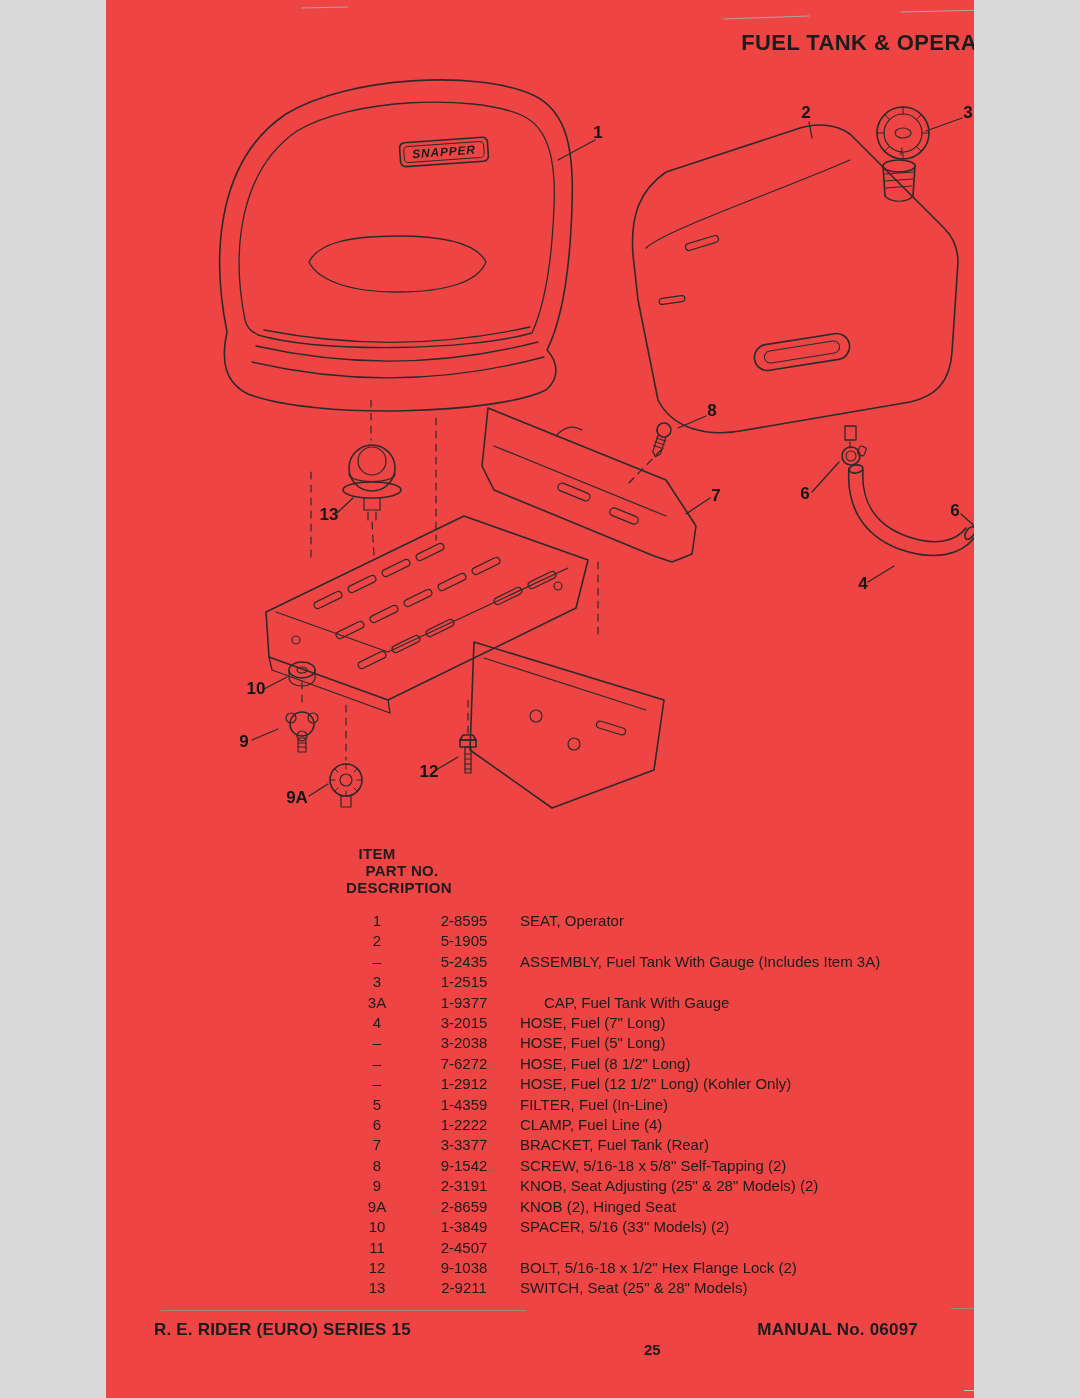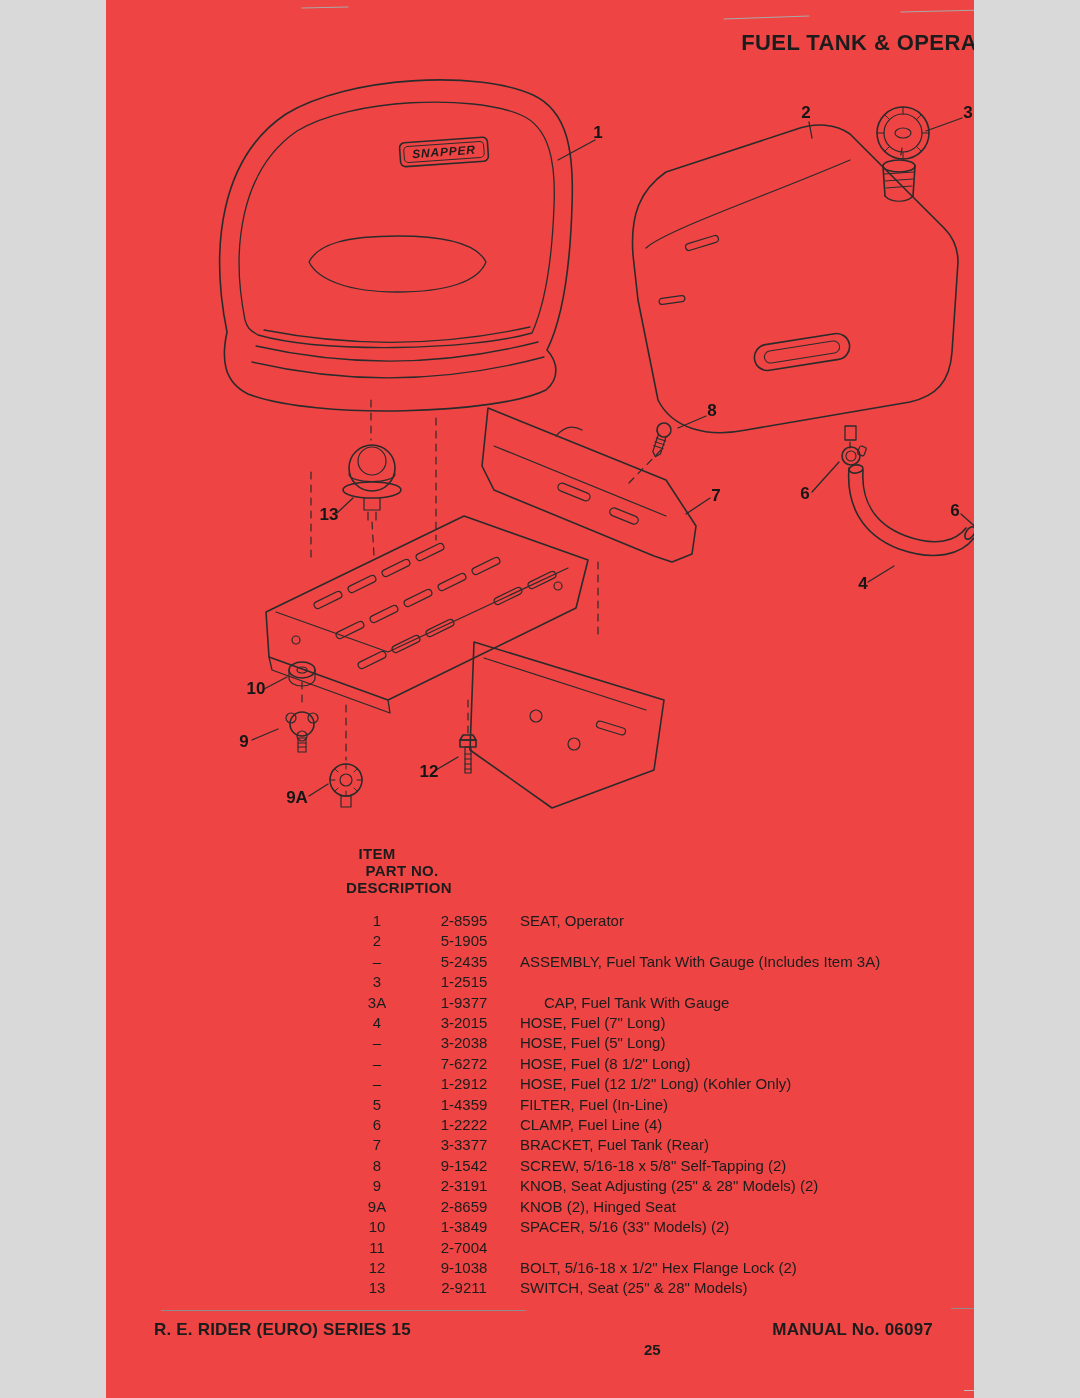--- a/index.html
+++ b/index.html
@@ -23,21 +23,21 @@
   .col-item { width:62px; text-align:center; flex:0 0 auto; }
   .col-part { width:112px; flex:0 0 auto;text-align:center; }
   .col-desc { flex:1; }
   .table-rows .table-row:nth-child(4) .col-desc,
   .table-rows .table-row:nth-child(5) .col-desc { padding-left:24px; }
 
   .rule-left  { position:absolute; left:55px;  top:1310px; width:365px; height:1px; background:#8d8d8d; }
   .rule-right { position:absolute; left:845px; top:1308px; width:190px; height:1px; background:#8d8d8d; }
   .rule-bottom{ position:absolute; left:858px; top:1390px; width:62px;  height:1px; background:#bdbdbd; }
   .footer-left  { position:absolute; left:48px;  top:1320px; font-size:17px; font-weight:bold; letter-spacing:.2px; }
-  .footer-right { position:absolute; right:41px; top:1320px; font-size:17px; font-weight:bold; letter-spacing:.2px; }
+  .footer-right { position:absolute; right:56px; top:1320px; font-size:17px; font-weight:bold; letter-spacing:.2px; }
   .footer-center{ position:absolute; left:538px; top:1341px; font-size:15px; font-weight:bold; }
 </style>
 </head>
 <body>
 
 <div class="page">
 
   <div class="title">FUEL TANK &amp; OPERATORS SEAT</div>
 
   <div class="svg-wrap">
@@ -401,21 +401,21 @@
         <span class="col-part">2-8659</span>
         <span class="col-desc">KNOB (2), Hinged Seat</span>
       </div>
       <div class="table-row">
         <span class="col-item">10</span>
         <span class="col-part">1-3849</span>
         <span class="col-desc">SPACER, 5/16 (33" Models) (2)</span>
       </div>
       <div class="table-row">
         <span class="col-item">11</span>
-        <span class="col-part">2-7004</span>
+        <span class="col-part">2-4507</span>
       </div>
       <div class="table-row">
         <span class="col-item">12</span>
         <span class="col-part">9-1038</span>
         <span class="col-desc">BOLT, 5/16-18 x 1/2" Hex Flange Lock (2)</span>
       </div>
       <div class="table-row">
         <span class="col-item">13</span>
         <span class="col-part">2-9211</span>
         <span class="col-desc">SWITCH, Seat (25" &amp; 28" Models)</span>

